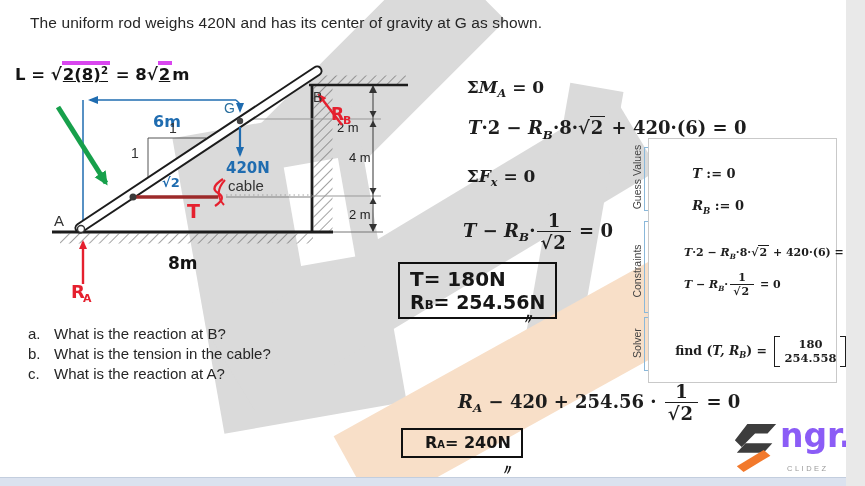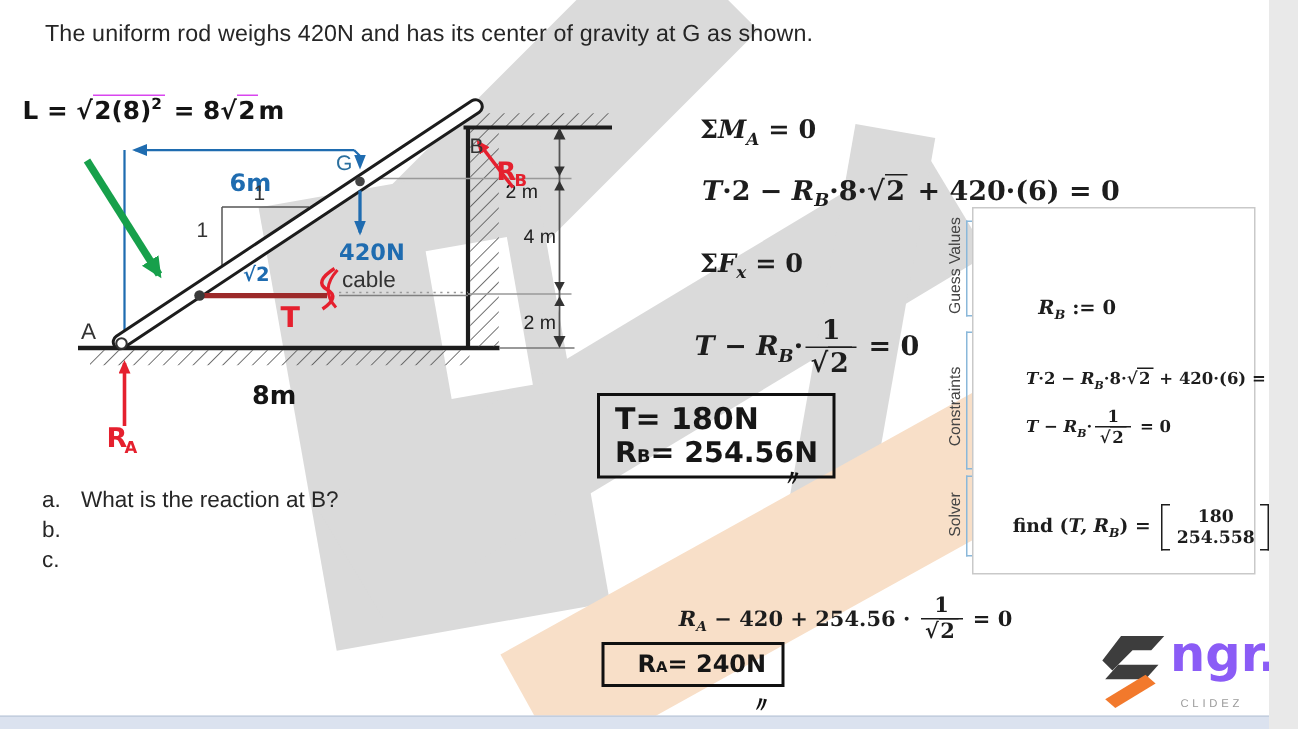--- a/index.html
+++ b/index.html
@@ -42,21 +42,21 @@
           transform:rotate(-90deg);white-space:nowrap;}
   .bluebr{position:absolute;z-index:3;width:5px;border:1.6px solid #8ab8da;border-right:none;}
   
   .hand{font-family:"DejaVu Sans",sans-serif;font-weight:bold;color:#141414;}
   .resbox{position:absolute;z-index:4;border:2.5px solid #101010;padding:3px 10px 4px 10px;
           font-family:"DejaVu Sans",sans-serif;font-weight:bold;color:#161616;background:transparent;}
   .resbox .sub{font-size:62%;}
   .tick{position:absolute;z-index:4;font-family:"DejaVu Sans",sans-serif;font-weight:bold;
         color:#111;font-size:15px;transform:rotate(8deg);}
   .formula{position:absolute;left:15px;top:64px;z-index:4;font-size:16.5px;}
-  .formula .radbar{border-top:1px solid #d946ef;}
+  .formula .radbar{border-top:4px solid #d946ef;text-decoration:underline;}
   .formula sup{font-size:62%;}
   
   .bstrip{position:absolute;left:0;top:477px;width:865px;height:9px;background:#dbe2ef;
           border-top:1px solid #c3cede;z-index:5;}
   
   .logo{position:absolute;left:730px;top:420px;width:135px;height:62px;z-index:5;}
   .logo .word{position:absolute;left:50px;top:-4px;font-family:"DejaVu Sans",sans-serif;
               font-weight:bold;font-size:33px;color:#8b5cf6;}
   .logo .subtxt{position:absolute;left:57px;top:44px;font-size:7.5px;letter-spacing:2.5px;
                 color:#9a9a9a;}
@@ -171,21 +171,21 @@
 
   <div class="eq" style="left:443px;top:146px;font-size:17px;">
     <span>Σ</span><span class="it">F</span><sub>x</sub><span> = 0</span>
   </div>
 
   <div class="eq" style="left:438px;top:190px;font-size:18px;">
     <span class="it">T</span><span> − </span><span class="it">R</span><sub>B</sub><span>·</span><span class="frac"><span class="num">1</span><span class="den"><span class="rad"><span>√</span><span class="radbar">2</span></span></span></span><span> = 0</span>
   </div>
 
 
-  <div class="eq" style="left:433px;top:381px;font-size:14px;">
+  <div class="eq" style="left:433px;top:361px;font-size:18px;">
     <span class="it">R</span><sub>A</sub><span> − 420 + 254.56 · </span><span class="frac"><span class="num">1</span><span class="den"><span class="rad"><span>√</span><span class="radbar">2</span></span></span></span><span> = 0</span>
   </div>
 
   <div class="resbox" style="left:398px;top:262px;">
     <div style="font-size:20px;">T= 180N</div>
     <div style="font-size:19px;"><span>R</span><span class="sub">B</span><span>= 254.56N</span></div>
   </div>
   <div class="tick" style="left:521px;top:310px;">〃</div>
 
   <div class="resbox" style="left:401px;top:428px;">
@@ -194,20 +194,23 @@
   <div class="tick" style="left:500px;top:461px;">〃</div>
 
   <div class="rotlab" style="left:604px;top:171px;width:66px;">Guess Values</div>
   <div class="rotlab" style="left:606px;top:265px;width:62px;">Constraints</div>
   <div class="rotlab" style="left:613px;top:337px;width:48px;">Solver</div>
   <div class="bluebr" style="left:644px;top:147px;height:62px;"></div>
   <div class="bluebr" style="left:644px;top:221px;height:90px;"></div>
   <div class="bluebr" style="left:644px;top:317px;height:52px;"></div>
 
   <div class="panel">
+    <div class="eq" style="left:16px;top:12px;font-size:13px;">
+      <span class="it">T</span><span> := 0</span>
+    </div>
     <div class="eq" style="left:16px;top:44px;font-size:13px;">
       <span class="it">R</span><sub>B</sub><span> := 0</span>
     </div>
 
     <div class="eq small-eq" style="left:12px;top:94px;">
       <span class="it">T</span><span>·2 − </span><span class="it">R</span><sub>B</sub><span>·8·</span><span class="rad"><span>√</span><span class="radbar" style="border-top-width:1.3px;">2</span></span><span> + 420·(6) = 0</span>
     </div>
 
     <div class="eq small-eq" style="left:12px;top:120px;">
       <span class="it">T</span><span> − </span><span class="it">R</span><sub>B</sub><span>·</span><span class="frac"><span class="num">1</span><span class="den" style="border-top-width:1.3px;"><span class="rad"><span>√</span><span class="radbar" style="border-top-width:1.3px;">2</span></span></span></span><span> = 0</span>
@@ -218,23 +221,25 @@
     </div>
   </div>
 
   <div class="lay" style="left:28px;top:324px;">
     <div class="qrow">
       <span class="qn">a.</span>
       <span>What is the reaction at B?</span>
     </div>
     <div class="qrow">
       <span class="qn">b.</span>
+      <span>What is the tension in the cable?</span>
     </div>
     <div class="qrow">
       <span class="qn">c.</span>
+      <span>What is the reaction at A?</span>
     </div>
   </div>
 
   <div class="logo">
     <svg width="48" height="50" viewBox="0 0 50 52" style="position:absolute;left:2px;top:2px;">
       <path d="M16,2 H46 L37,12 H24 L10,26 L3,19 Z" fill="#3d3d3d"></path>
       <path d="M14,22 H42 L33,32 H5 Z" fill="#3d3d3d"></path>
       <path d="M5,46 L33,29 L40,35 L12,52 Z" fill="#f2792c"></path>
     </svg>
     <div class="word">ngr.</div>

